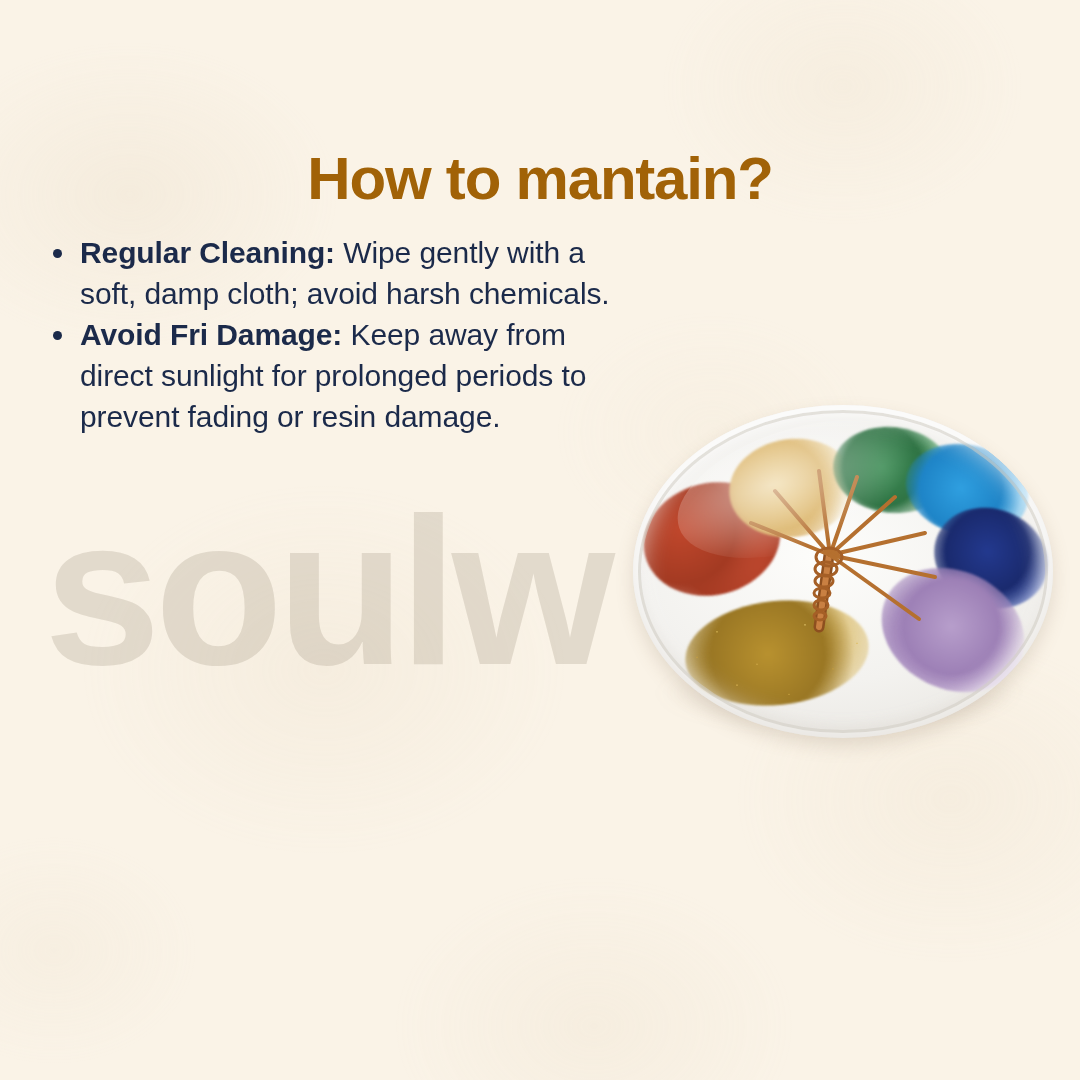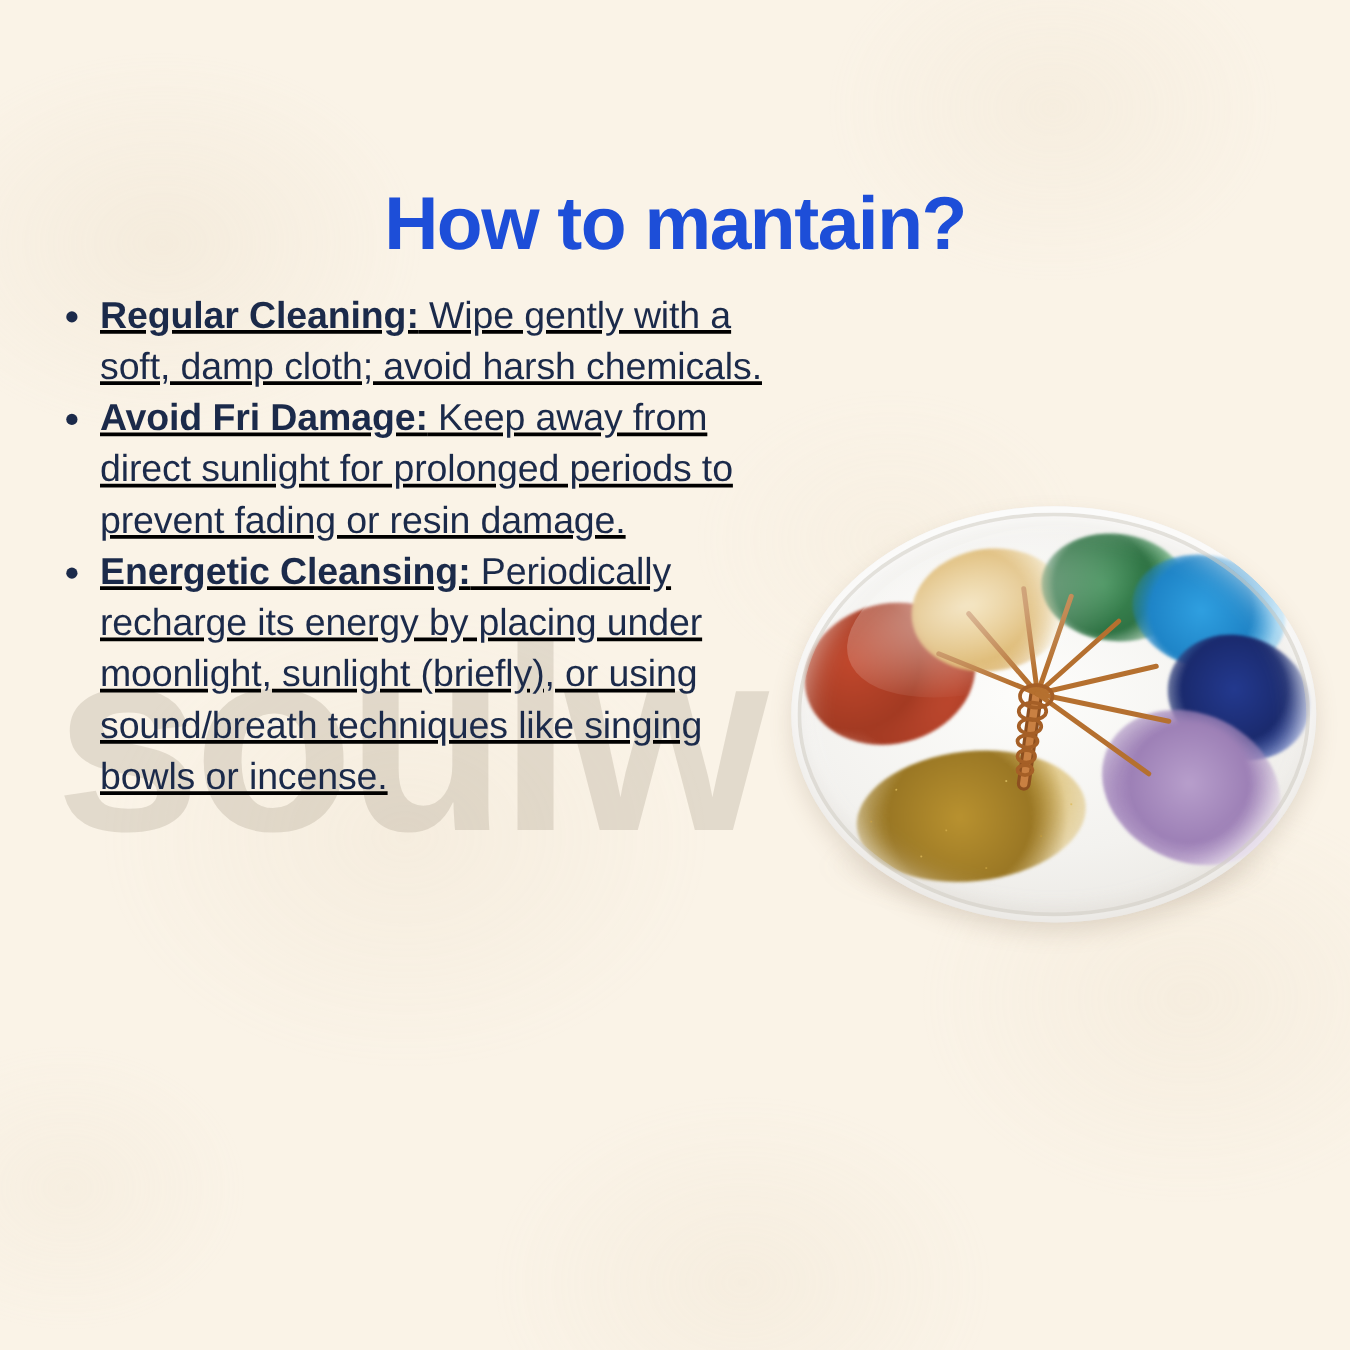--- a/index.html
+++ b/index.html
@@ -57,35 +57,34 @@
   
   #title {
     position: absolute;
     left: 0;
     top: 104px;
     width: 1080px;
     text-align: center;
     font-size: 60px;
     font-weight: 700;
     letter-spacing: -1.2px;
-    color: #1d4ed8;
+    color: #a16207;
     z-index: 3;
   }
 
   
   #bullet-list {
     position: absolute;
     left: 44px;
     top: 232px;
     width: 590px;
     margin: 0;
     padding: 0;
     list-style: none;
     z-index: 3;
-    text-decoration: underline;
   }
   #bullet-list li {
     position: relative;
     padding-left: 36px;
     font-size: 30px;
     line-height: 41px;
     color: #1b2a4a;
     letter-spacing: -0.1px;
   }
   #bullet-list li::before {
@@ -247,23 +246,20 @@
 
   <h1 id="title">How to mantain?</h1>
 
   <ul id="bullet-list">
     <li>
       <span class="bullet-label">Regular Cleaning:</span><span class="bullet-body"> Wipe gently with a soft, damp cloth; avoid harsh chemicals.</span>
     </li>
     <li>
       <span class="bullet-label">Avoid Fri Damage:</span><span class="bullet-body"> Keep away from direct sunlight for prolonged periods to prevent fading or resin damage.</span>
     </li>
-    <li>
-      <span class="bullet-label">Energetic Cleansing:</span><span class="bullet-body"> Periodically recharge its energy by placing under moonlight, sunlight (briefly), or using sound/breath techniques like singing bowls or incense.</span>
-    </li>
   </ul>
 
   <div id="product-photo">
     <div id="disc-shadow"></div>
     <div id="disc">
       <div class="chip red"></div>
       <div class="chip orange"></div>
       <div class="chip green"></div>
       <div class="chip cyan"></div>
       <div class="chip blue"></div>

